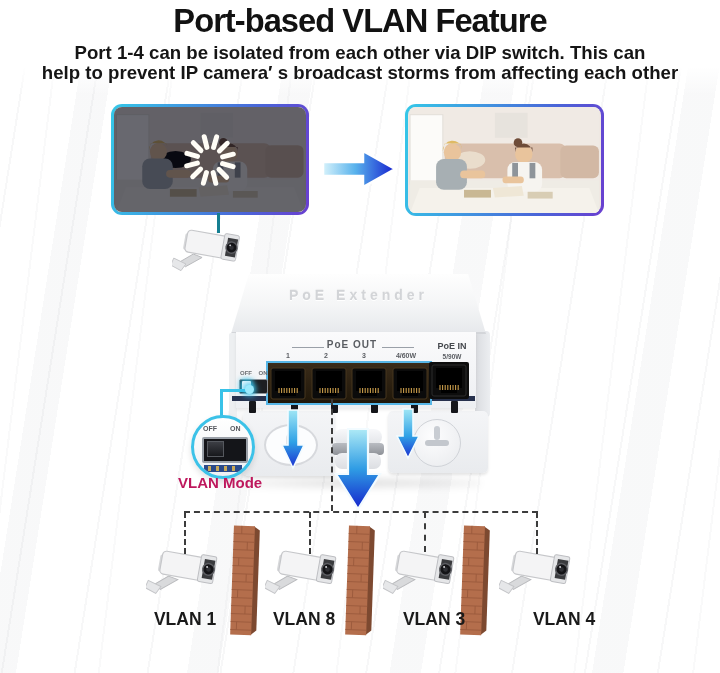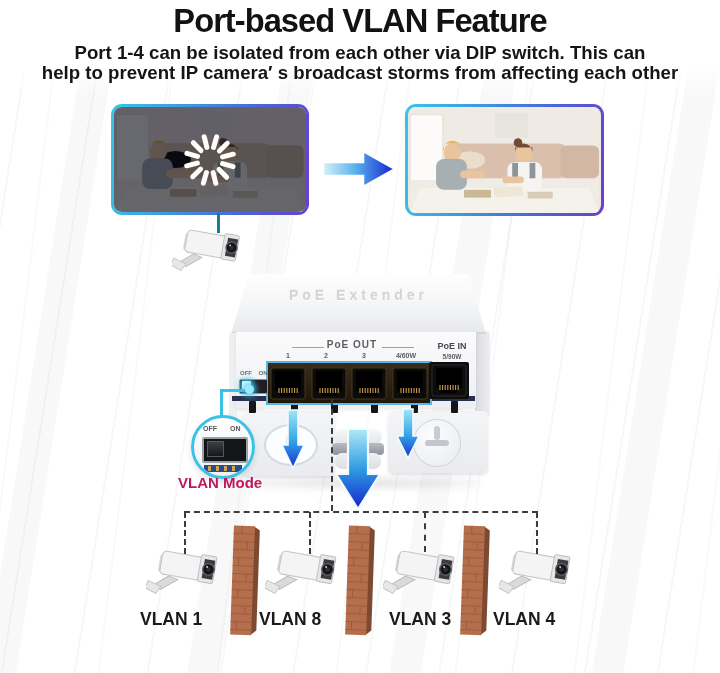--- a/index.html
+++ b/index.html
@@ -113,23 +113,23 @@
   .dash-v{position:absolute;border-left:2px dashed #3c3c3c;z-index:7;}
   .dash-h{position:absolute;left:184px;top:511px;width:354px;border-top:2px dashed #3c3c3c;z-index:7;}
   .stub-center{left:331px;top:399px;height:112px;}
   .drop1{left:184px;top:512px;height:42px;} .drop2{left:309px;top:512px;height:42px;}
   .drop3{left:424px;top:512px;height:40px;} .drop4{left:536px;top:512px;height:42px;}
 
   .wall{position:absolute;z-index:3;}
   .w1{left:228px;top:524px;} .w2{left:343px;top:524px;} .w3{left:458px;top:524px;}
   .cam-b1{left:146px;top:547px;} .cam-b2{left:265px;top:547px;}
   .cam-b3{left:383px;top:547px;} .cam-b4{left:499px;top:547px;}
-  .vlan-label{position:absolute;top:609px;width:90px;text-align:left;z-index:4;
+  .vlan-label{position:absolute;top:609px;width:90px;text-align:center;z-index:4;
     font-size:17.5px;font-weight:600;color:#1a1a1a;}
-  .vl1{left:140px;} .vl2{left:259px;} .vl3{left:389px;} .vl4{left:493px;}
+  .vl1{left:140px;} .vl2{left:259px;} .vl3{left:389px;} .vl4{left:519px;}
 </style>
 </head>
 <body>
 
 <div class="page">
   <div class="bg-texture"></div>
   <div class="bg-fade-top"></div>
 
   <div class="title">Port-based VLAN Feature</div>
   <div class="subtitle">

